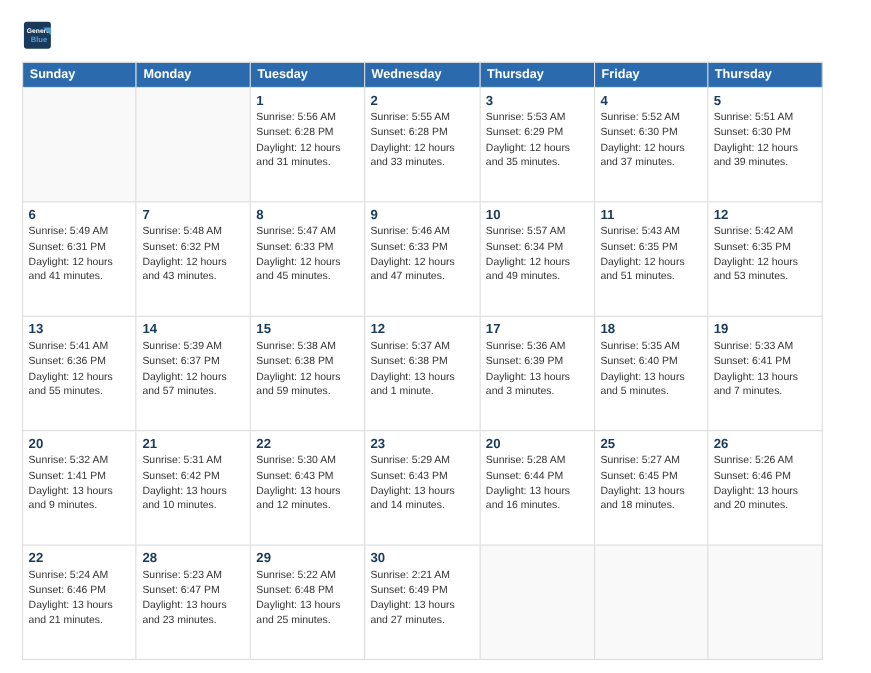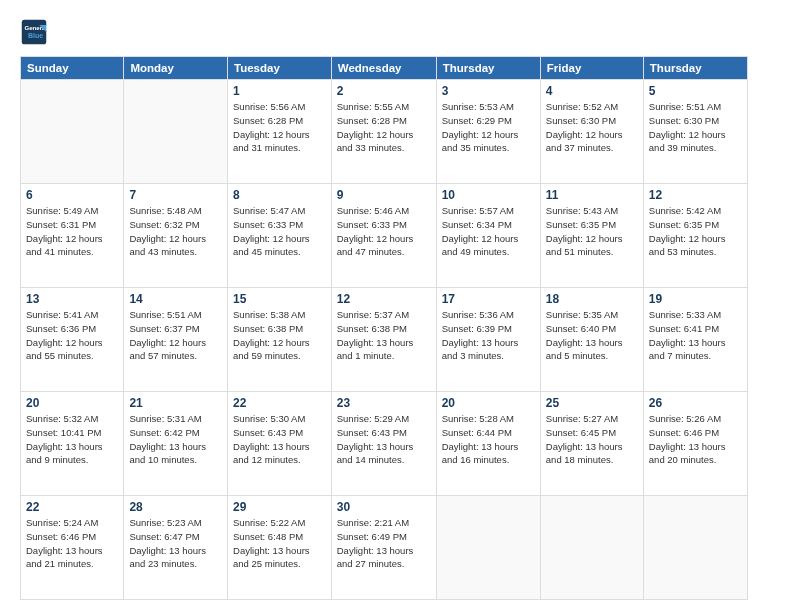--- a/index.html
+++ b/index.html
@@ -229,21 +229,21 @@
         <tr>
           <td>
             <span class="day-num">13</span>
             <div class="day-info">Sunrise: 5:41 AM
 Sunset: 6:36 PM
 Daylight: 12 hours
 and 55 minutes.</div>
           </td>
           <td>
             <span class="day-num">14</span>
-            <div class="day-info">Sunrise: 5:51 AM
+            <div class="day-info">Sunrise: 5:39 AM
 Sunset: 6:37 PM
 Daylight: 12 hours
 and 57 minutes.</div>
           </td>
           <td>
             <span class="day-num">15</span>
             <div class="day-info">Sunrise: 5:38 AM
 Sunset: 6:38 PM
 Daylight: 12 hours
 and 59 minutes.</div>
@@ -274,21 +274,21 @@
             <div class="day-info">Sunrise: 5:33 AM
 Sunset: 6:41 PM
 Daylight: 13 hours
 and 7 minutes.</div>
           </td>
         </tr>
         <tr class="row-alt">
           <td>
             <span class="day-num">20</span>
             <div class="day-info">Sunrise: 5:32 AM
-Sunset: 10:41 PM
+Sunset: 1:41 PM
 Daylight: 13 hours
 and 9 minutes.</div>
           </td>
           <td>
             <span class="day-num">21</span>
             <div class="day-info">Sunrise: 5:31 AM
 Sunset: 6:42 PM
 Daylight: 13 hours
 and 10 minutes.</div>
           </td>

